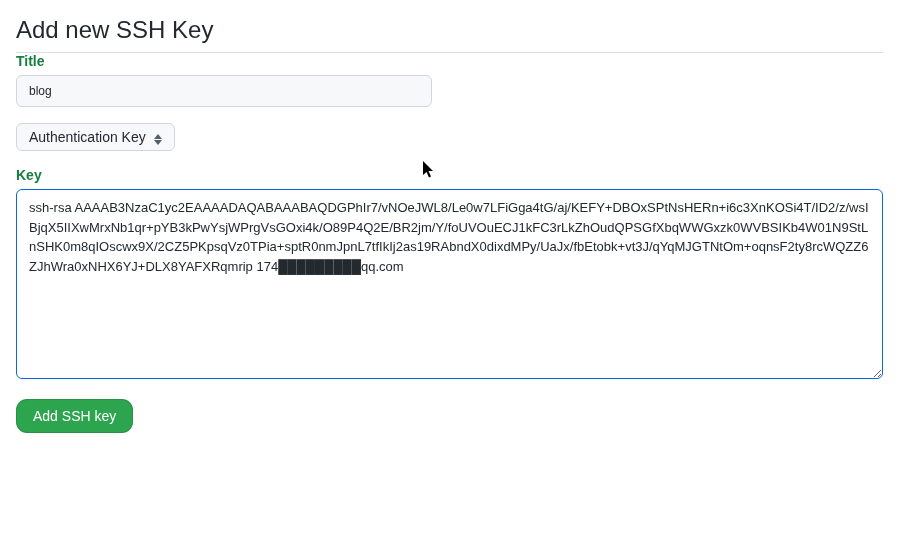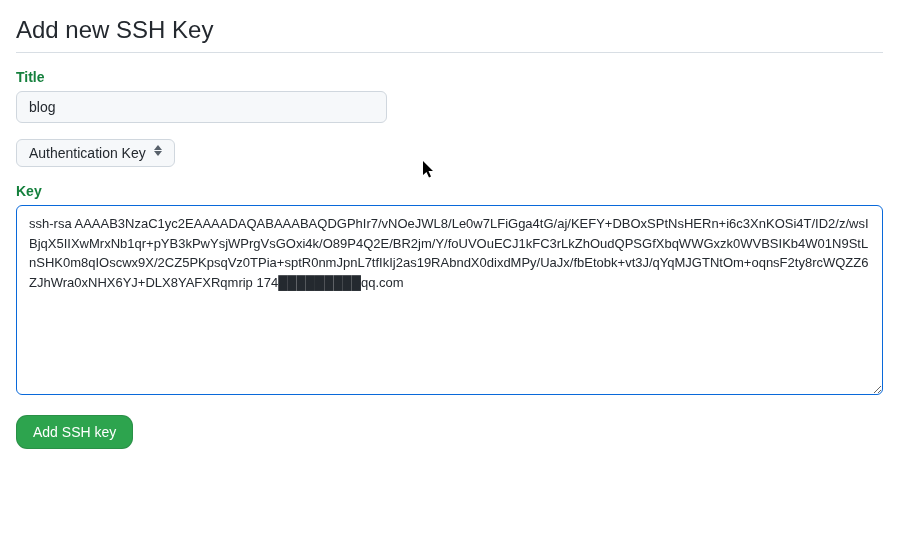--- a/index.html
+++ b/index.html
@@ -12,46 +12,46 @@
       background: #ffffff;
       padding: 16px;
       color: #24292f;
       width: 899px;
     }
     .page-title {
       font-size: 24px;
       font-weight: 400;
       padding-bottom: 8px;
       border-bottom: 1px solid #d8dee4;
-      margin-bottom: 16px;
+      margin-bottom: 0;
     }
     .form-group {
       margin-bottom: 16px;
     }
     .form-label {
       display: block;
       font-size: 14px;
       font-weight: 600;
       margin-bottom: 6px;
       color: #15803d;
     }
     .title-input {
-      width: 371px;
+      width: 416px;
       padding: 5px 12px;
-      font-size: 14px;
+      font-size: 12px;
       line-height: 20px;
       color: #24292f;
       background-color: #f6f8fa;
       border: 1px solid #d0d7de;
       border-radius: 6px;
       outline: none;
     }
     .select-wrapper {
       display: inline-flex;
-      align-items: flex-start;
+      align-items: flex-end;
       padding: 5px 12px;
       font-size: 14px;
       background-color: #f6f8fa;
       border: 1px solid #d0d7de;
       border-radius: 6px;
       cursor: pointer;
       color: #24292f;
     }
     .select-caret {
       display: inline-flex;

